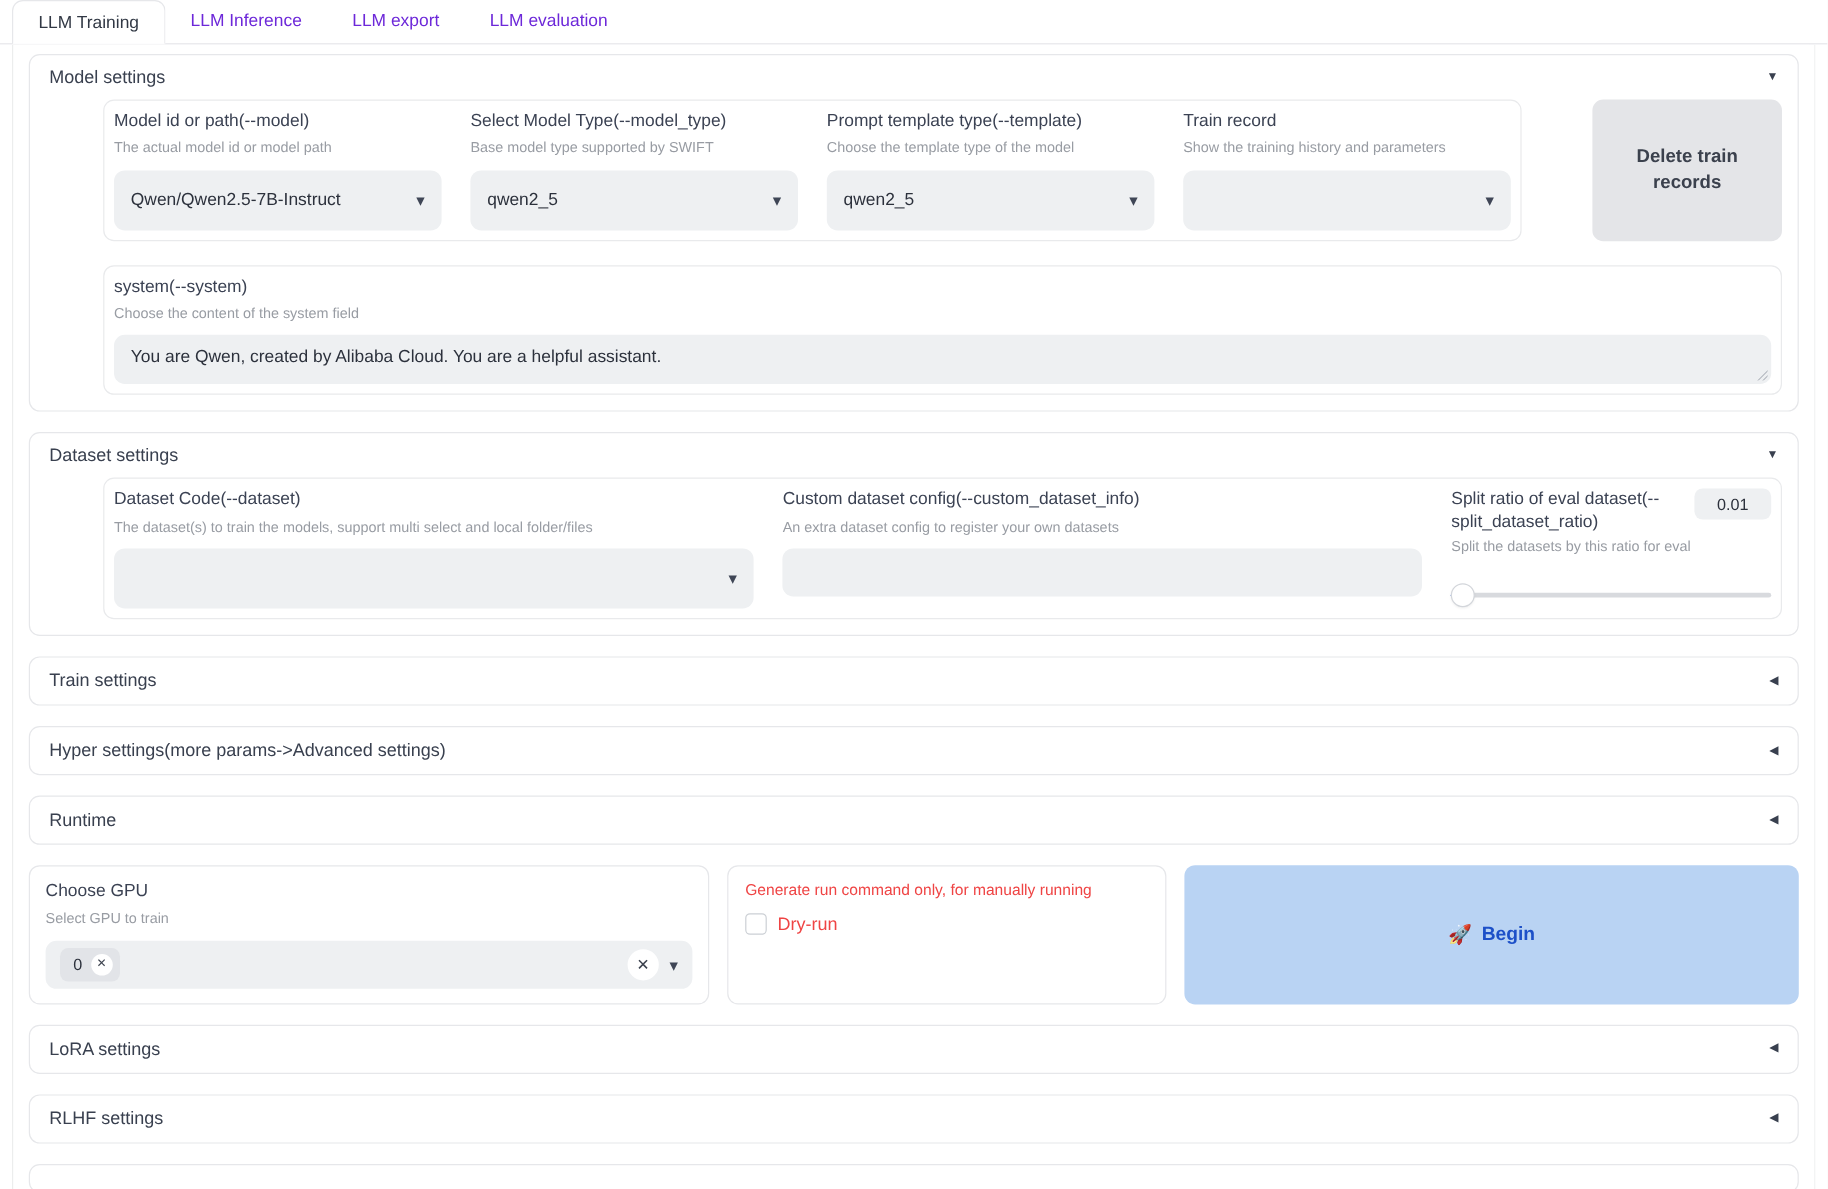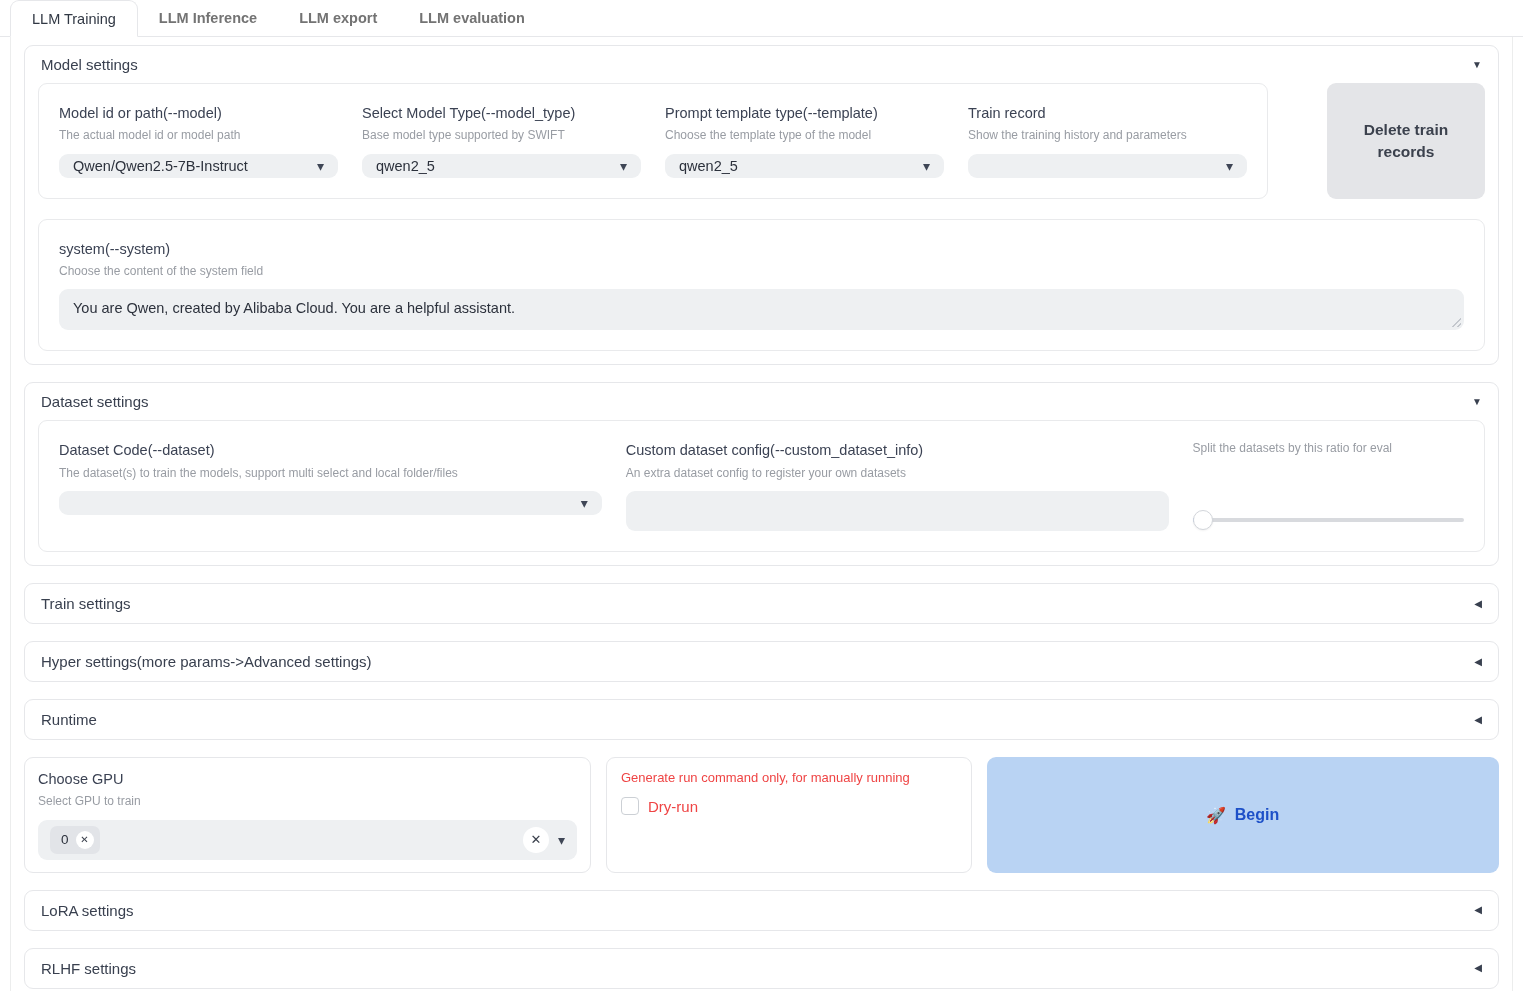--- a/index.html
+++ b/index.html
@@ -4,42 +4,42 @@
 <title>LLM Training UI</title>
 <style>
   * { box-sizing: border-box; margin: 0; padding: 0; }
   html,body { width:1523px; height:991px; overflow:hidden; background:#fff;
     font-family:"Liberation Sans","DejaVu Sans",sans-serif; color:#2c313c; }
 
   
   .tabbar { display:flex; align-items:stretch; height:37px; padding-left:10px;
     border-bottom:1px solid #e6e7ea; position:relative; }
   .tab { display:flex; align-items:center; padding:0 21px; font-size:14.5px;
-    color:#737373; cursor:pointer; white-space:nowrap;font-weight:bold; }
+    color:#6d28d9; cursor:pointer; white-space:nowrap; }
   .tab.active { background:#fff; border:1px solid #e6e7ea; border-bottom:1px solid #fff;
     border-radius:9px 9px 0 0; color:#313844; font-weight:500; margin-bottom:-1px; z-index:2; }
 
   
   .panel { margin:0 10px; border:1px solid #eceded; border-top:none;
     border-radius:0 0 10px 10px; padding:8px 13px 10px;
     display:flex; flex-direction:column; gap:17px; }
 
   .card { background:#fff; border:1px solid #e6e7ea; border-radius:9px; }
   .acc-header { display:flex; justify-content:space-between; align-items:center;
     padding:10px 16px; font-size:15px; color:#39404f; cursor:pointer; }
   .acc-arrow { font-size:10px; color:#39404f; line-height:1; }
   .acc-body { padding:0 13px 13px; }
 
-  .group { border:1px solid #e9eaec; border-radius:9px; padding:20px; background:#fff; }
+  .group { border:1px solid #e9eaec; border-radius:9px; padding:8px; background:#fff;margin-left:48px; }
 
   .label { font-size:14.5px; color:#3b4253; margin-bottom:6px; line-height:1.25; }
   .info  { font-size:12px; color:#989ca3; margin-bottom:10px; line-height:1.3; }
   .info.nowrap { white-space:nowrap; }
 
-  .dropdown { background:#eef0f2; border-radius:9px; height:24px; display:flex;
+  .dropdown { background:#eef0f2; border-radius:9px; height:50px; display:flex;
     align-items:center; justify-content:space-between; padding:0 14px; cursor:pointer; }
   .dropdown .value { font-size:14.5px; color:#2c313c; }
   .dd-caret { font-size:14px; color:#3f4656; line-height:1; }
 
   .textbox { background:#eef0f2; border-radius:9px; min-height:40px; }
 
   
   .row { display:flex; gap:16px; align-items:stretch; }
   .fields-4 { flex:1; display:flex; gap:24px; }
   .field { flex:1; display:flex; flex-direction:column; min-width:0; }
@@ -177,20 +177,24 @@
             <span class="value"></span>
             <span class="dd-caret">▾</span>
           </div>
         </div>
         <div class="field wide">
           <div class="label">Custom dataset config(--custom_dataset_info)</div>
           <div class="info nowrap">An extra dataset config to register your own datasets</div>
           <div class="textbox"></div>
         </div>
         <div class="field slim">
+          <div class="field-head">
+            <div class="label">Split ratio of eval dataset(--split_dataset_ratio)</div>
+            <div class="numbox">0.01</div>
+          </div>
           <div class="info">Split the datasets by this ratio for eval</div>
           <div class="slider slider-split">
             <div class="track"></div>
             <div class="fill"></div>
             <div class="handle"></div>
           </div>
         </div>
       </div>
     </div>
   </div>

